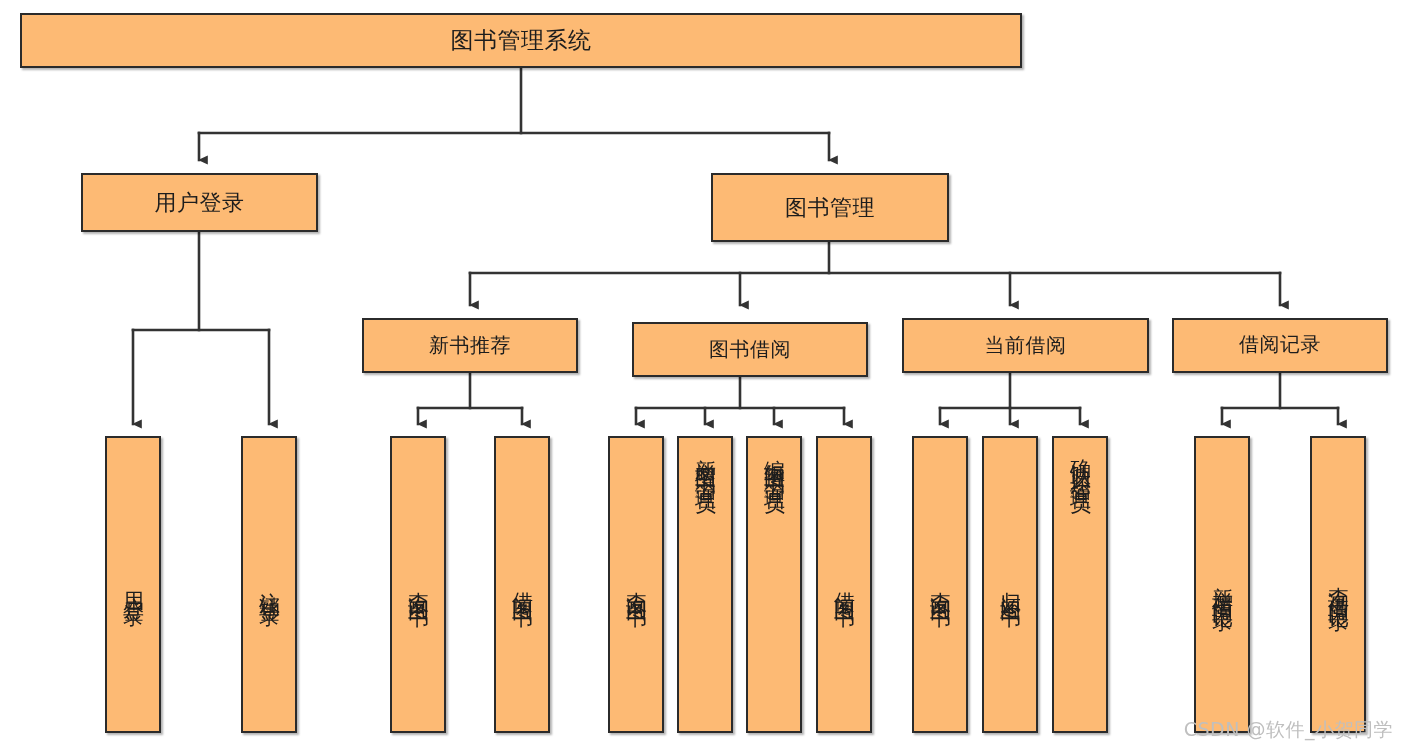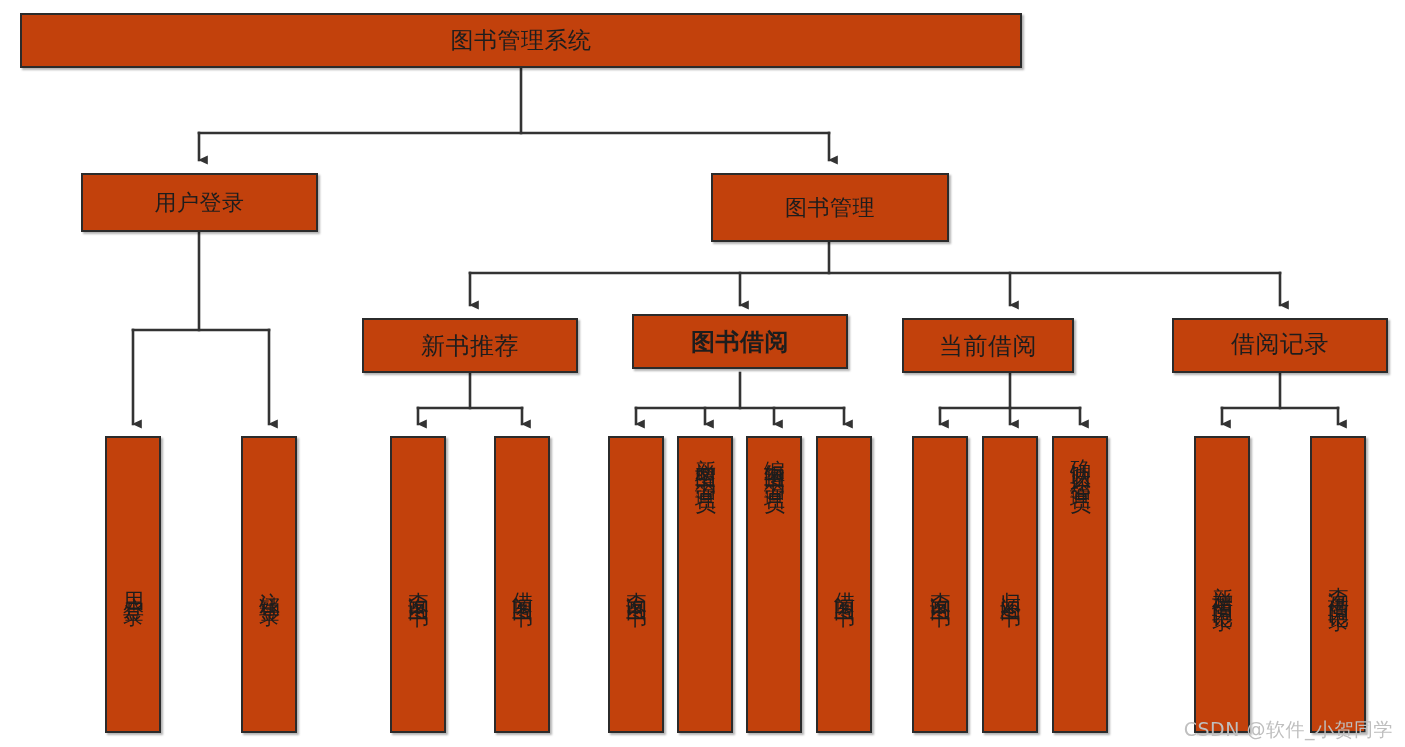--- a/index.html
+++ b/index.html
@@ -24,39 +24,39 @@
   svg.flow {
     position: absolute;
     left: 0;
     top: 0;
     width: 1405px;
     height: 747px;
   }
   
   .node {
     position: absolute;
-    background: #c2410c;
+    background: #fdba74;
     border: 2.2px solid #2b2b2b;
     box-sizing: border-box;
     box-shadow: 2px 2px 2px rgba(0,0,0,0.30);
     display: flex;
     align-items: center;
     justify-content: center;
   }
   .node-label {
     color: #1d1d1d;
     font-size: 22px;
     line-height: 1.25;
     letter-spacing: 0.5px;
     white-space: nowrap;
     user-select: none;
   }
   .node.root .node-label { font-size: 23px; }
   .node.level2 .node-label { font-size: 22px; }
-  .node.level3 .node-label { font-size: 24px; }
+  .node.level3 .node-label { font-size: 20px; }
 
   
   .node.leaf {
     align-items: flex-start;
     justify-content: center;
     padding-top: 4px;
   }
   .node.leaf .node-label {
     writing-mode: vertical-rl;
     text-orientation: upright;
@@ -145,24 +145,24 @@
   <div class="node level2" style="left:81px; top:173px; width:237px; height:59px;">
     <span class="node-label">用户登录</span>
   </div>
   <div class="node level2" style="left:711px; top:173px; width:238px; height:69px;">
     <span class="node-label">图书管理</span>
   </div>
 
   <div class="node level3" style="left:362px; top:318px; width:216px; height:55px;">
     <span class="node-label">新书推荐</span>
   </div>
-  <div class="node level3" style="left:632px; top:314px; width:216px; height:55px;font-weight:bold;">
+  <div class="node level3" style="left:632px; top:322px; width:236px; height:55px;">
     <span class="node-label">图书借阅</span>
   </div>
-  <div class="node level3" style="left:902px; top:318px; width:172px; height:55px;">
+  <div class="node level3" style="left:902px; top:318px; width:247px; height:55px;">
     <span class="node-label">当前借阅</span>
   </div>
   <div class="node level3" style="left:1172px; top:318px; width:216px; height:55px;font-family:Liberation Mono, monospace;">
     <span class="node-label">借阅记录</span>
   </div>
 
   <div class="node leaf centered" style="left:105px; top:436px; width:56px; height:297px;">
     <span class="node-label">用户登录</span>
   </div>
   <div class="node leaf centered" style="left:241px; top:436px; width:56px; height:297px;">

